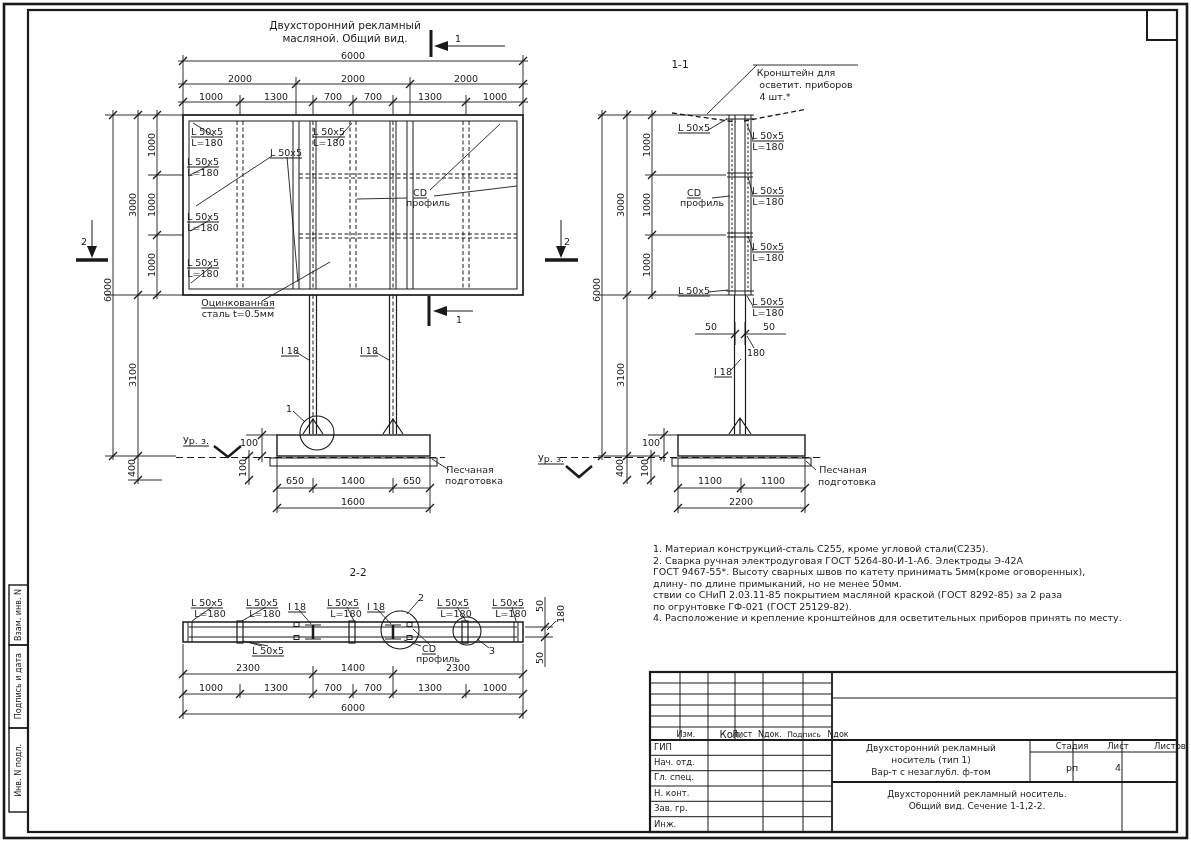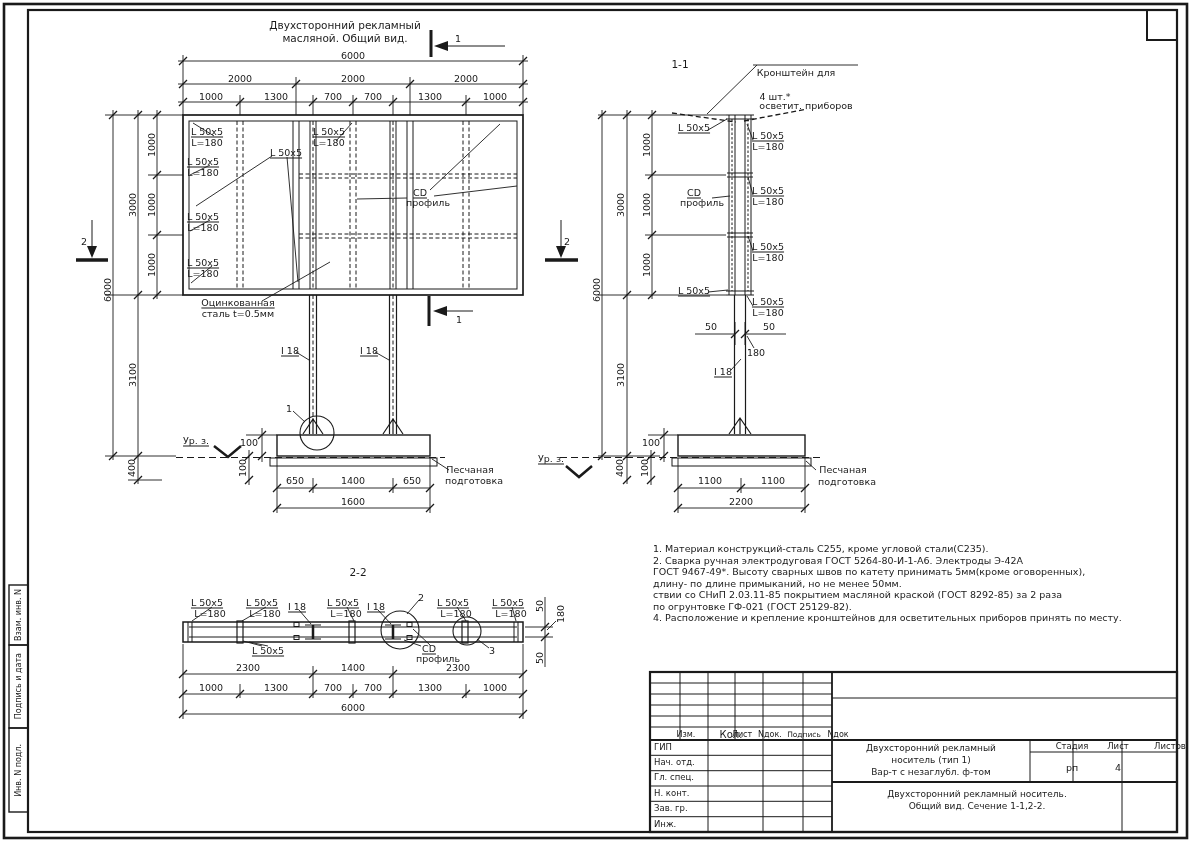--- a/index.html
+++ b/index.html
@@ -156,21 +156,21 @@
       <div class="ann rot" style="left: 242px; top: 468px;">100</div>
       <div class="ann" style="left: 295px; top: 480px;">650</div>
       <div class="ann" style="left: 353px; top: 480px;">1400</div>
       <div class="ann" style="left: 412px; top: 480px;">650</div>
       <div class="ann" style="left: 353px; top: 501px;">1600</div>
       <div class="ann" style="left: 470px; top: 469px;">Песчаная</div>
       <div class="ann" style="left: 474px; top: 480px;">подготовка</div>
       <div class="ann" style="left: 459px; top: 319px;">1</div>
       <div class="ann" style="left: 680px; top: 64px; font-size: 10.5px;">1-1</div>
       <div class="ann" style="left: 796px; top: 72px;">Кронштейн для</div>
-      <div class="ann" style="left: 806px; top: 84px; margin-top: 21px;">осветит. приборов</div>
+      <div class="ann" style="left: 806px; top: 84px;">осветит. приборов</div>
       <div class="ann" style="left: 775px; top: 96px;">4 шт.*</div>
       <div class="ann ul" style="left: 694px; top: 127px;">L 50x5</div>
       <div class="ann ul" style="left: 768px; top: 135px;">L 50x5</div>
       <div class="ann" style="left: 768px; top: 146px;">L=180</div>
       <div class="ann ul" style="left: 694px; top: 192px;">CD</div>
       <div class="ann" style="left: 702px; top: 202px;">профиль</div>
       <div class="ann ul" style="left: 768px; top: 190px;">L 50x5</div>
       <div class="ann" style="left: 768px; top: 201px;">L=180</div>
       <div class="ann ul" style="left: 768px; top: 246px;">L 50x5</div>
       <div class="ann" style="left: 768px; top: 257px;">L=180</div>
@@ -226,21 +226,21 @@
       <div class="ann" style="left: 333px; top: 687px;">700</div>
       <div class="ann" style="left: 373px; top: 687px;">700</div>
       <div class="ann" style="left: 430px; top: 687px;">1300</div>
       <div class="ann" style="left: 495px; top: 687px;">1000</div>
       <div class="ann" style="left: 353px; top: 707px;">6000</div>
     </div>
 
 <div class="notes">
   <div>1. Материал конструкций-сталь С255, кроме угловой стали(С235).</div>
   <div>2. Сварка ручная электродуговая ГОСТ 5264-80-И-1-А6. Электроды Э-42А</div>
-  <div>ГОСТ 9467-49*. Высоту сварных швов по катету принимать 5мм(кроме оговоренных),</div>
+  <div>ГОСТ 9467-55*. Высоту сварных швов по катету принимать 5мм(кроме оговоренных),</div>
   <div>длину- по длине примыканий, но не менее 50мм.</div>
   <div>ствии со СНиП 2.03.11-85 покрытием масляной краской (ГОСТ 8292-85) за 2 раза</div>
   <div>по огрунтовке ГФ-021 (ГОСТ 25129-82).</div>
   <div>4. Расположение и крепление кронштейнов для осветительных приборов принять по месту.</div>
 </div>
 
 <div class="vstrip" style="left:9px;top:585px;height:60px">
       <span>Взам. инв. N</span>
     </div>
 <div class="vstrip" style="left:9px;top:645px;height:83px">

